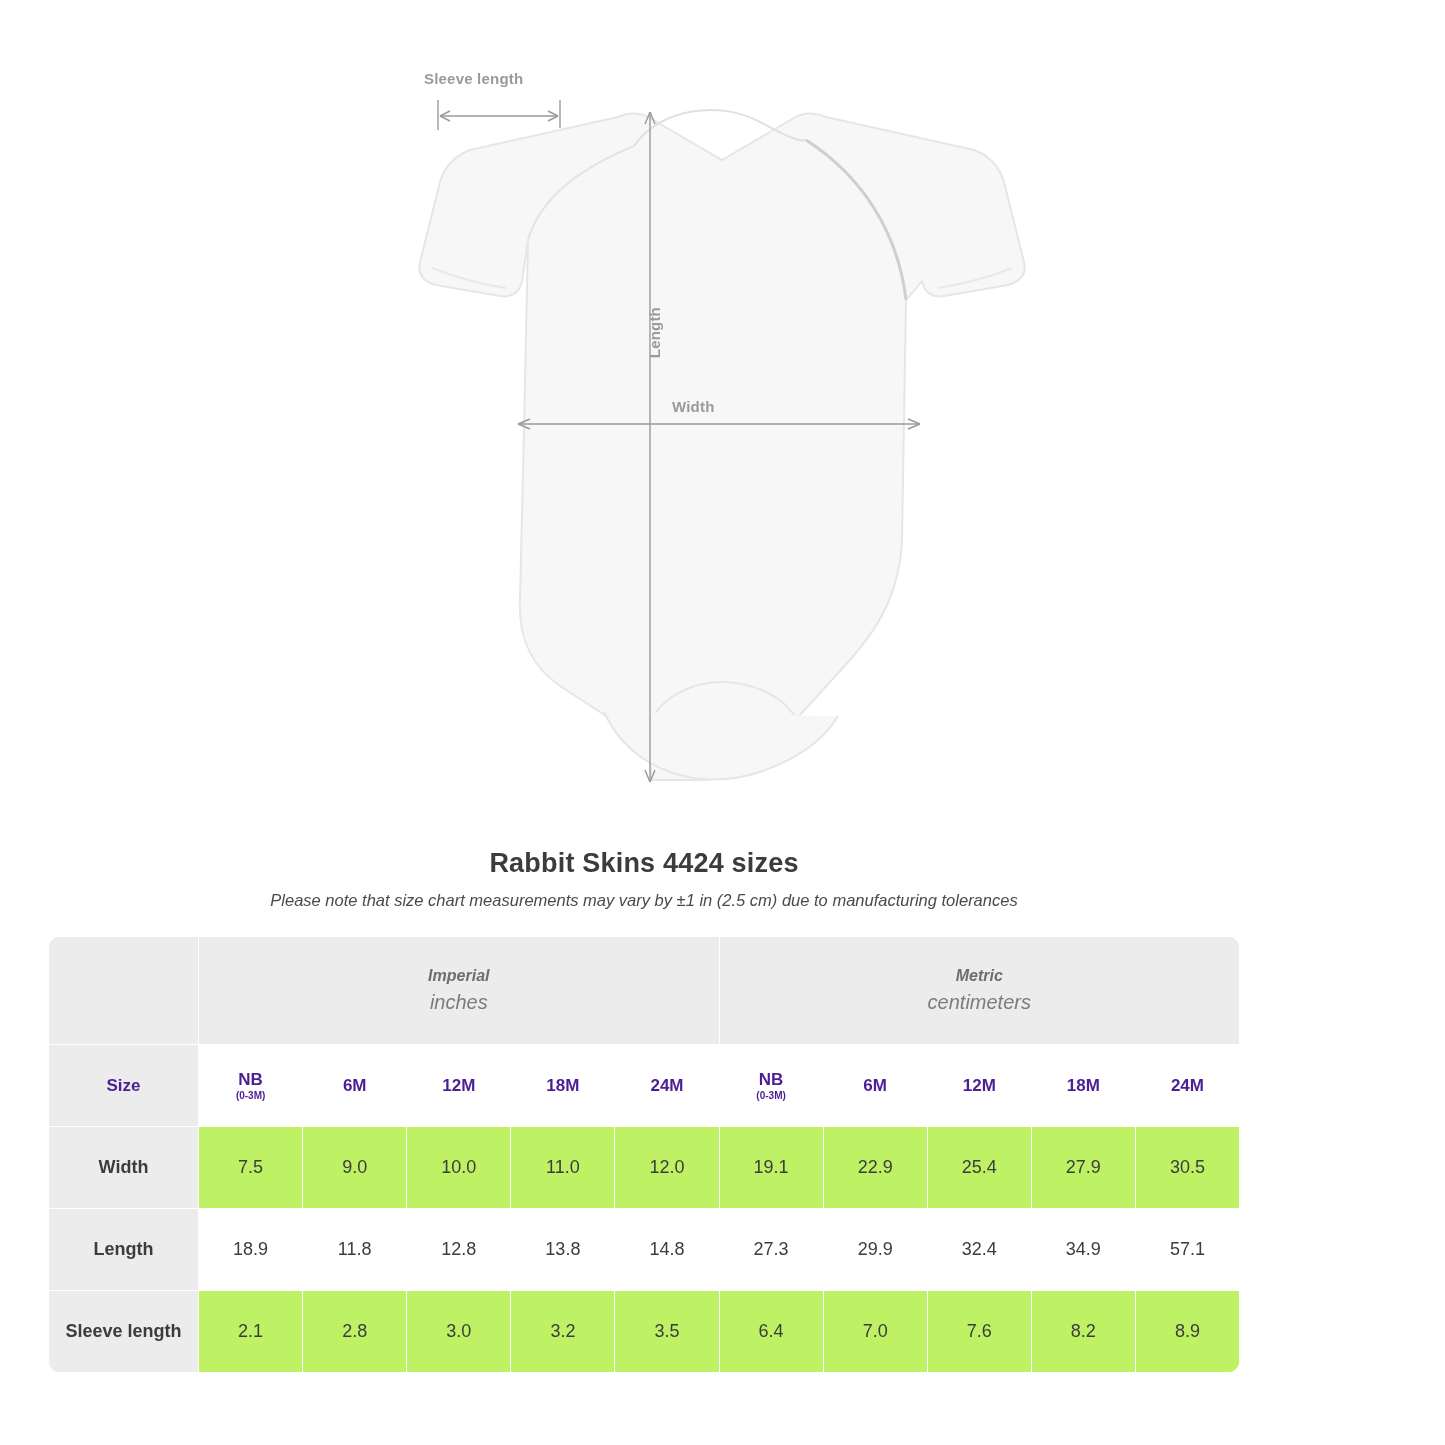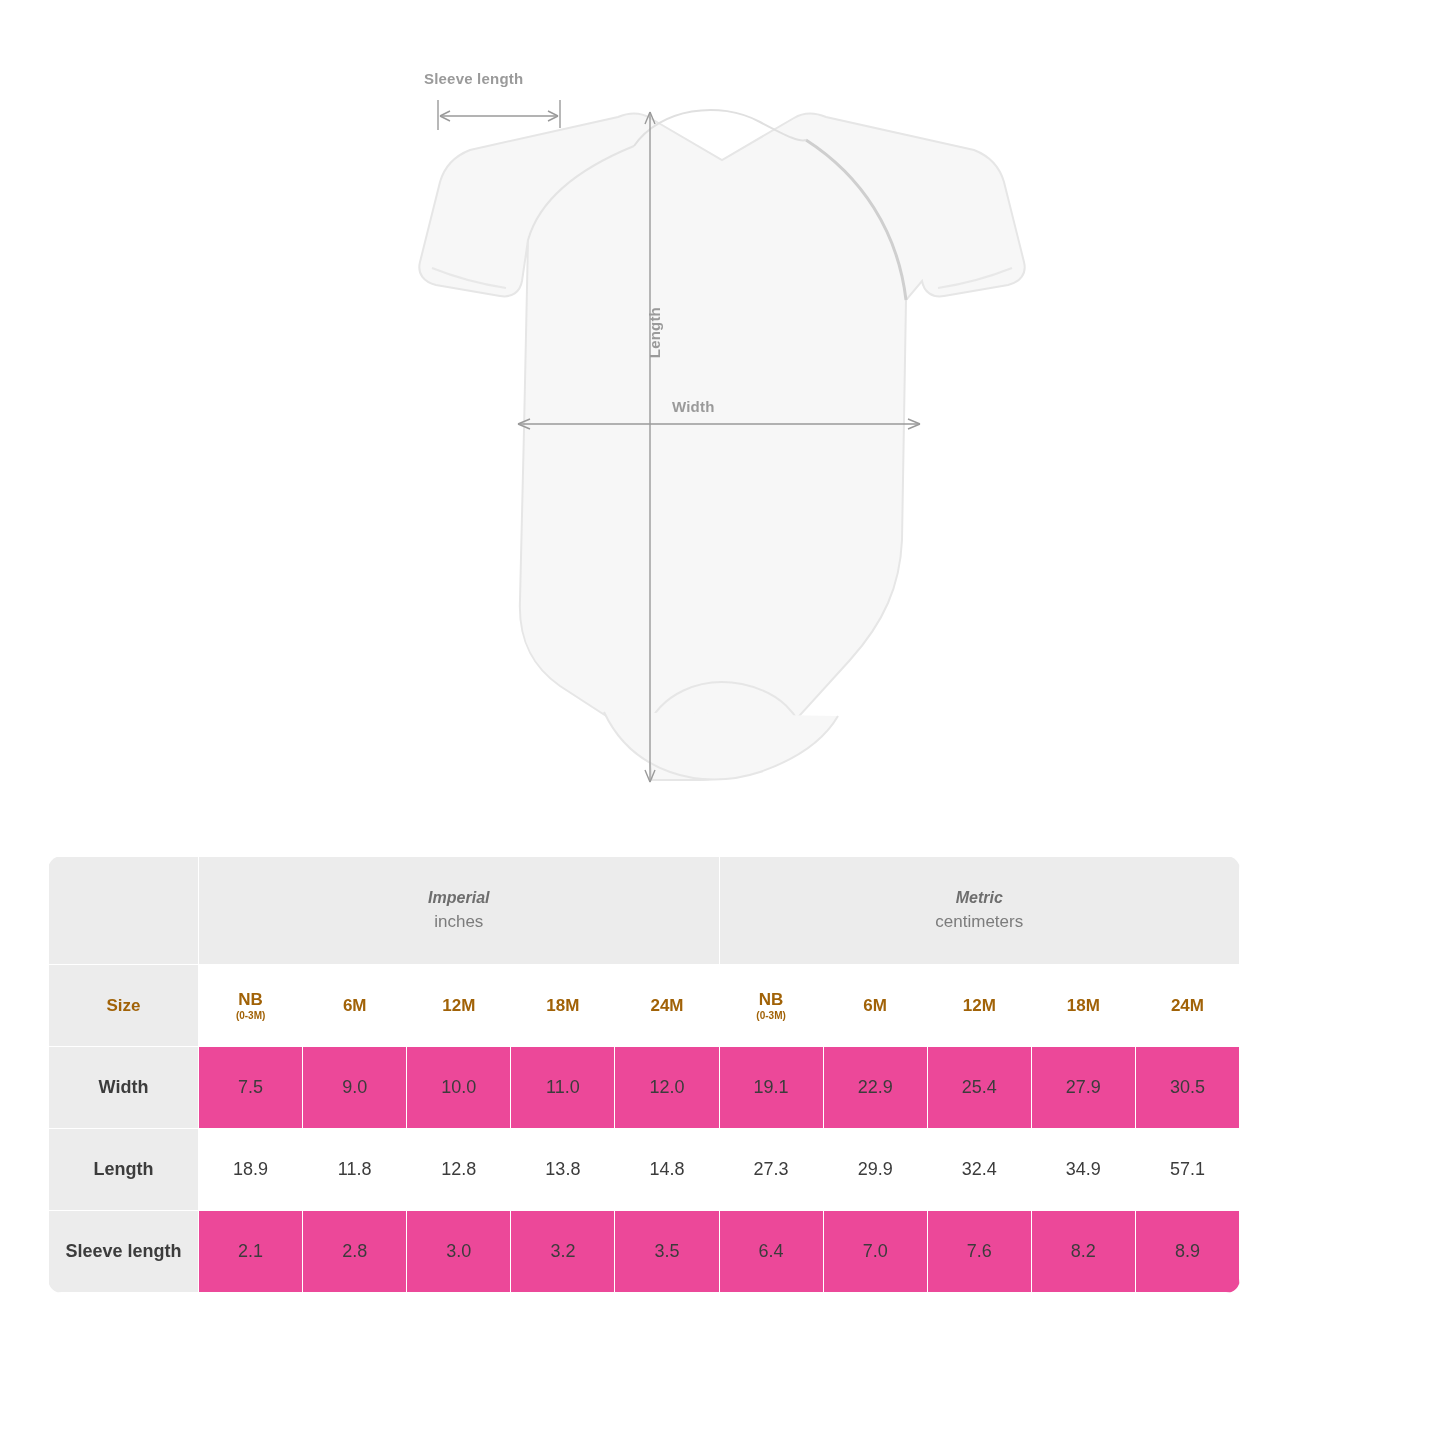--- a/index.html
+++ b/index.html
@@ -84,31 +84,32 @@
     border: none;
   }
   .unit-name {
     font-size: 16px;
     font-style: italic;
     font-weight: bold;
     color: #6e6e6e;
     line-height: 1.1;
   }
   .unit-sub {
-    font-size: 17px;
+    font-size: 20px;
+    font-style: italic;
     color: #7c7c7c;
     margin-top: 6px;
   }
   
   .head-row td {
     background: #ffffff;
     height: 82px;
     font-size: 17px;
     font-weight: bold;
-    color: #a16207;
+    color: #4c1d95;
     line-height: 1.25;
   }
   .head-row td.rowhead {
     background: #ececec;
   }
   .sub-m {
     display: block;
     font-size: 10px;
     font-weight: bold;
   }
@@ -116,21 +117,21 @@
   .data-row td {
     height: 82px;
     font-size: 18px;
     color: #3c3c3c;
   }
   .data-row td.rowhead {
     font-weight: bold;
     font-size: 18px;
     background: #ececec;
   }
-  .row-even td { background: #ec4899; }
+  .row-even td { background: #bef264; }
   .row-odd  td { background: #ffffff; }
   .row-even td.rowhead { background: #ececec; }
   .row-odd  td.rowhead { background: #ececec; }
   .col-label { width: 12.6%; }
 </style>
 </head>
 <body>
 
 <div class="page">
 
@@ -198,20 +199,24 @@
         <path d="M518,424 L530,419 M518,424 L530,429"></path>
         <path d="M920,424 L908,419 M920,424 L908,429"></path>
       </g>
     </svg>
 
     <div class="dim-label" id="sleeve-label">Sleeve length</div>
     <div class="dim-label" id="width-label">Width</div>
     <div class="dim-label" id="length-label">Length</div>
   </div>
 
+  <div class="title-block">
+    <h1 class="chart-title">Rabbit Skins 4424 sizes</h1>
+    <p class="chart-note">Please note that size chart measurements may vary by ±1 in (2.5 cm) due to manufacturing tolerances</p>
+  </div>
 
   <div class="table-wrap">
     <table class="size-table">
       <colgroup>
         <col class="col-label">
         <col>
           <col>
           <col>
           <col>
           <col>

